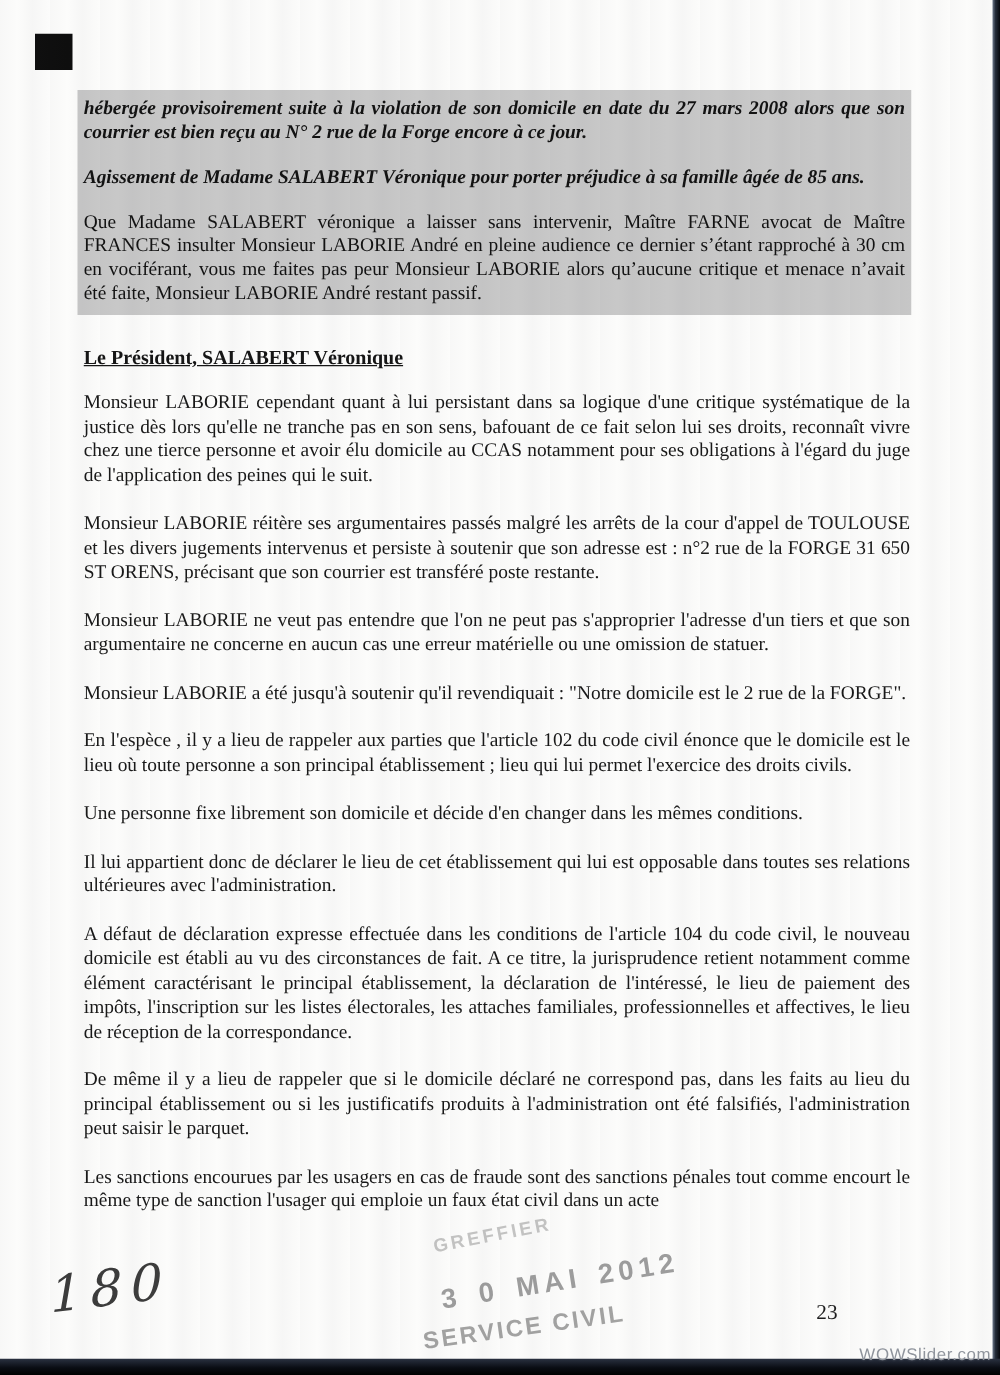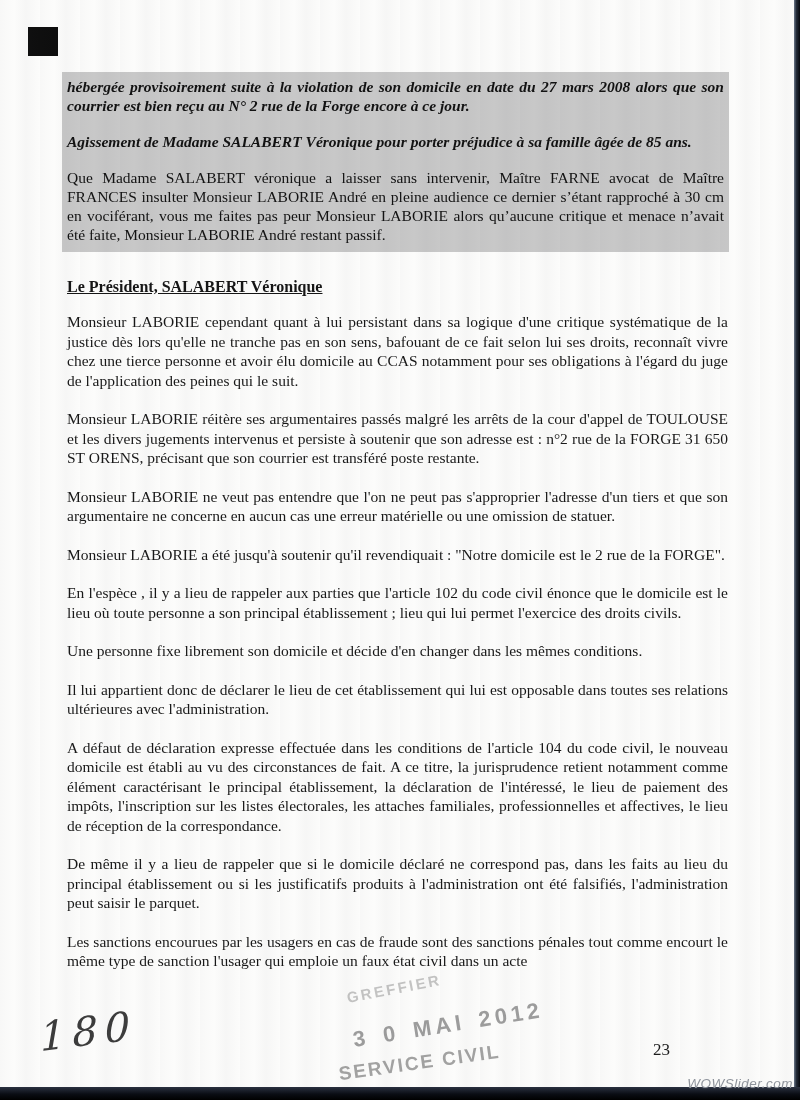--- a/index.html
+++ b/index.html
@@ -84,21 +84,20 @@
   }
   .frame-bottom {
     position:absolute; left:0; bottom:0; width:800px; height:13px;
     background:linear-gradient(180deg, #2a3140 0%, #0a0d14 55%, #000 100%);
   }
   .watermark {
     position:absolute; right:7px; top:1076px;
     font-family:"Liberation Sans", sans-serif;
     font-size:13.5px; color:#8f949c; letter-spacing:0.5px;
     text-shadow:0 0 2px rgba(255,255,255,0.25);
-    font-style:italic;
   }
 </style>
 </head>
 <body>
 
 <div class="scan-page">
 
   <div class="corner-mark"></div>
 
   <div class="highlight-block">

